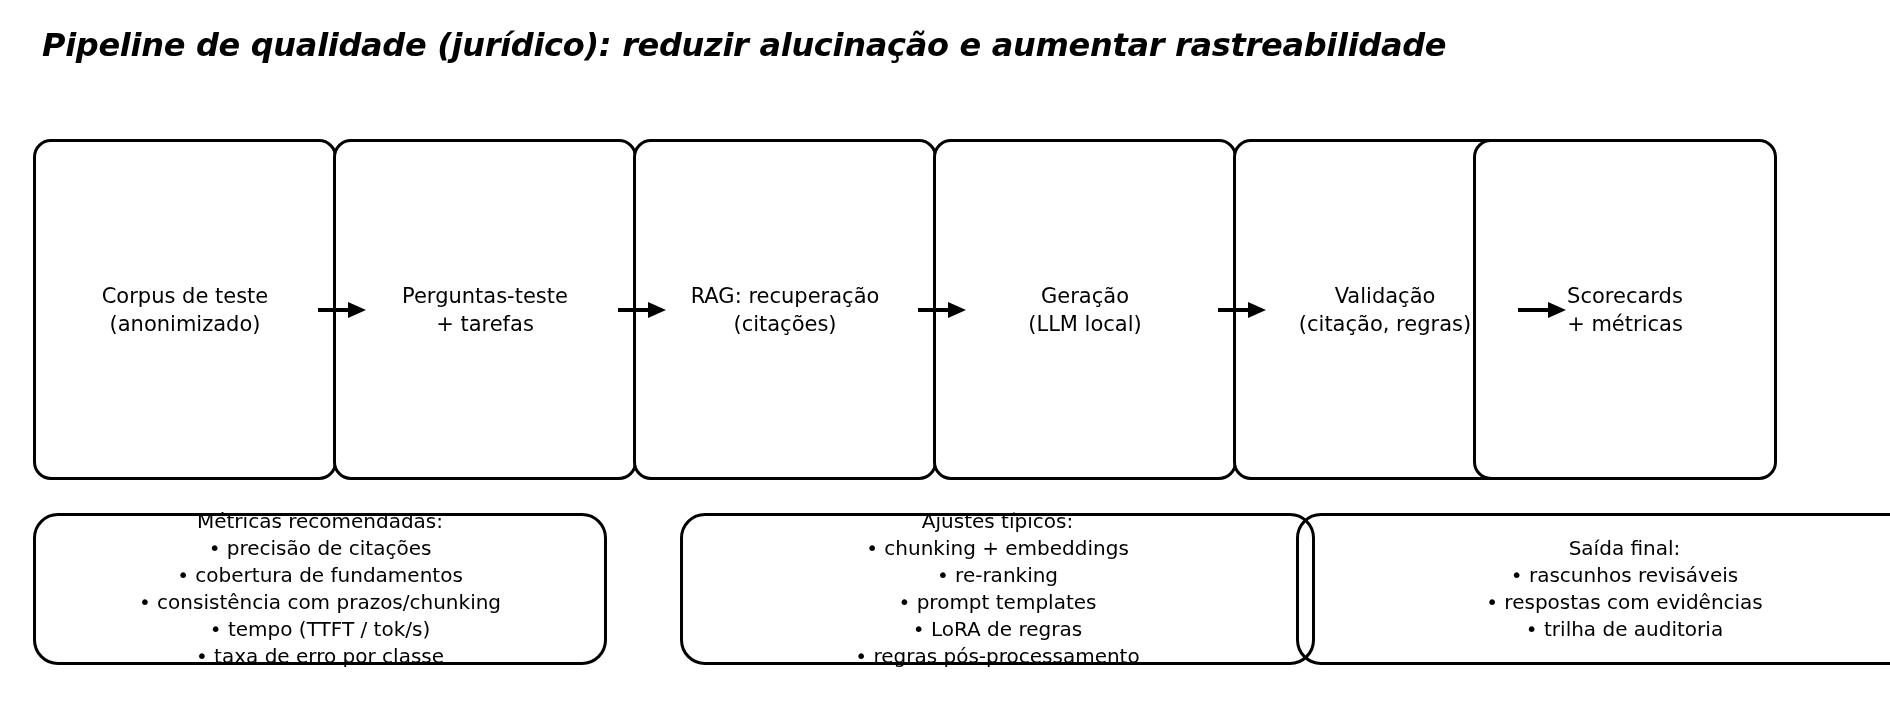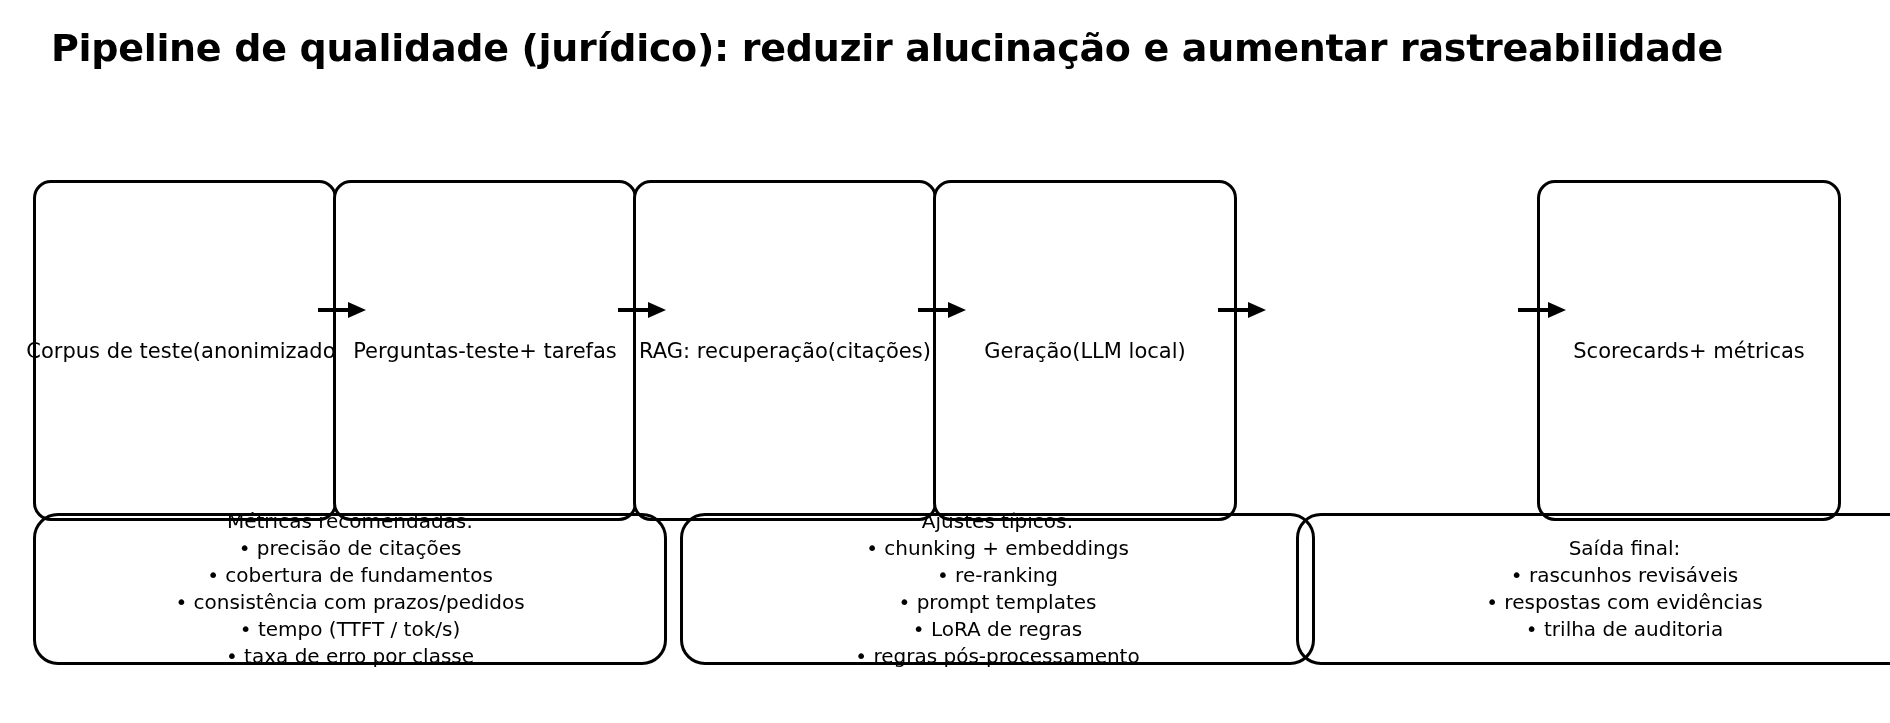--- a/index.html
+++ b/index.html
@@ -7,44 +7,44 @@
     position: relative;
     width: 1890px;
     height: 723px;
     background: #ffffff;
     font-family: "DejaVu Sans", sans-serif;
     color: #000000;
     overflow: hidden;
   }
   .title {
     position: absolute;
-    left: 51px;
+    left: 42px;
     top: 26px;
-    font-size: 38px;
+    font-size: 32px;
     font-weight: bold;
     white-space: nowrap;
     letter-spacing: -0.3px;
+    font-style: italic;
   }
   .stage {
     position: absolute;
     top: 139px;
     width: 304px;
     height: 341px;
     box-sizing: border-box;
     border: 3.5px solid #000000;
     border-radius: 18px;
     background: #ffffff;
     display: flex;
-    flex-direction: row;
+    flex-direction: column;
     justify-content: center;
     align-items: center;
     text-align: center;
     font-size: 21px;
     line-height: 28px;
-    margin-top: 41px;
   }
   .note {
     position: absolute;
     top: 513px;
     height: 152px;
     box-sizing: border-box;
     border: 3.5px solid #000000;
     border-radius: 25px;
     background: transparent;
     display: flex;
@@ -90,21 +90,25 @@
     <div>+ tarefas</div>
   </div>
   <div class="stage" style="left:633px">
     <div>RAG: recuperação</div>
     <div>(citações)</div>
   </div>
   <div class="stage" style="left:933px">
     <div>Geração</div>
     <div>(LLM local)</div>
   </div>
-  <div class="stage" style="left:1537px">
+  <div class="stage" style="left:1233px">
+    <div>Validação</div>
+    <div>(citação, regras)</div>
+  </div>
+  <div class="stage" style="left:1473px">
     <div>Scorecards</div>
     <div>+ métricas</div>
   </div>
 
   <div class="arrow" style="left:318px">
     <div class="shaft"></div>
     <div class="head"></div>
   </div>
   <div class="arrow" style="left:618px">
     <div class="shaft"></div>
@@ -116,25 +120,25 @@
   </div>
   <div class="arrow" style="left:1218px">
     <div class="shaft"></div>
     <div class="head"></div>
   </div>
   <div class="arrow" style="left:1518px">
     <div class="shaft"></div>
     <div class="head"></div>
   </div>
 
-  <div class="note" style="left:33px;width:634px">
+  <div class="note" style="left:33px;width:574px">
     <div>Métricas recomendadas:</div>
     <div>• precisão de citações</div>
     <div>• cobertura de fundamentos</div>
-    <div>• consistência com prazos/pedidos</div>
+    <div>• consistência com prazos/chunking</div>
     <div>• tempo (TTFT / tok/s)</div>
     <div>• taxa de erro por classe</div>
   </div>
   <div class="note" style="left:680px;width:635px">
     <div>Ajustes típicos:</div>
     <div>• chunking + embeddings</div>
     <div>• re-ranking</div>
     <div>• prompt templates</div>
     <div>• LoRA de regras</div>
     <div>• regras pós-processamento</div>

